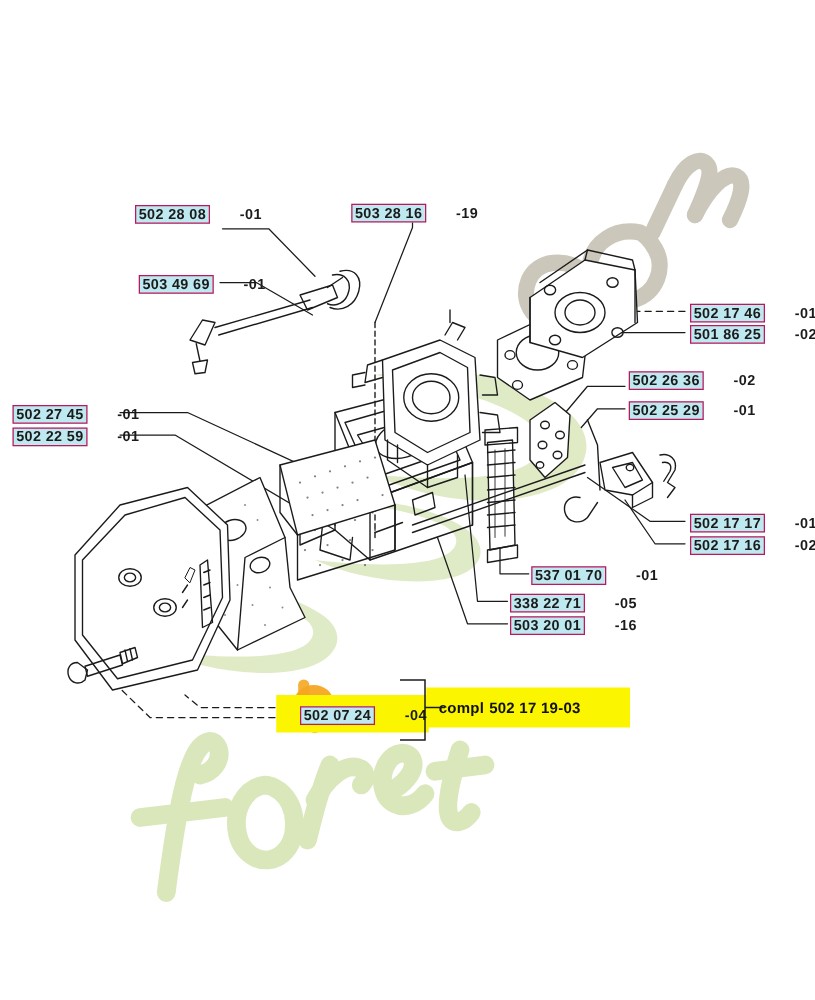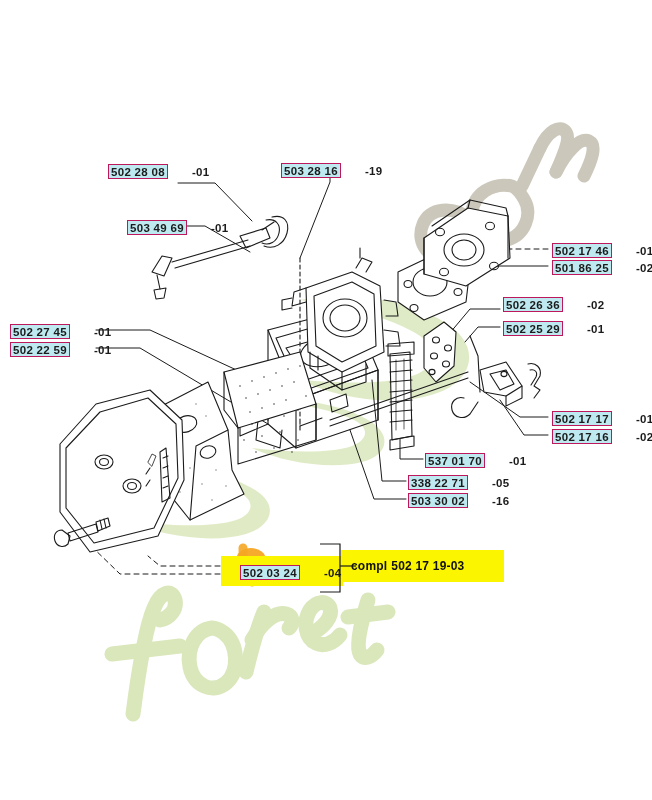--- a/index.html
+++ b/index.html
@@ -370,21 +370,21 @@
     </div>
 
     <div class="plabel" style="left:108px; top:164px;">
       <span class="hl">502 28 08</span><span class="tail">-01</span>
     </div>
 
     <div class="plabel" style="left:281px; top:163px;">
       <span class="hl">503 28 16</span><span class="tail">-19</span>
     </div>
 
-    <div class="plabel" style="left:83px; top:220px;padding-left:44px;">
+    <div class="plabel" style="left:67px; top:220px;padding-left:44px;">
       <span class="hl">503 49 69</span><span class="tail">-01</span>
     </div>
 
     <div class="plabel" style="left:552px; top:243px;text-align:center;">
       <span class="hl">502 17 46</span><span class="tail">-01</span>
     </div>
 
     <div class="plabel" style="left:552px; top:260px;">
       <span class="hl">501 86 25</span><span class="tail">-02</span>
     </div>
@@ -415,21 +415,21 @@
 
     <div class="plabel" style="left:425px; top:453px;">
       <span class="hl">537 01 70</span><span class="tail">-01</span>
     </div>
 
     <div class="plabel" style="left:408px; top:475px;">
       <span class="hl">338 22 71</span><span class="tail">-05</span>
     </div>
 
     <div class="plabel" style="left:408px; top:493px;">
-      <span class="hl">503 30 02</span><span class="tail">-16</span>
+      <span class="hl">503 20 01</span><span class="tail">-16</span>
     </div>
 
     <div class="plabel" style="left:240px; top:565px; z-index:6;">
-      <span class="hl">502 03 24</span><span class="tail">-04</span>
+      <span class="hl">502 07 24</span><span class="tail">-04</span>
     </div>
 
   </div>
 </div>
 
 </body></html>

